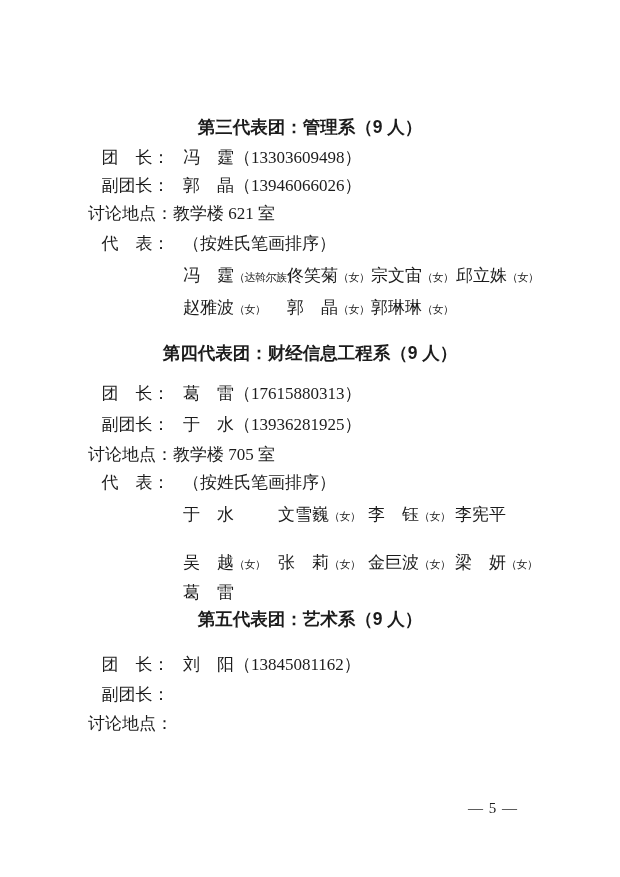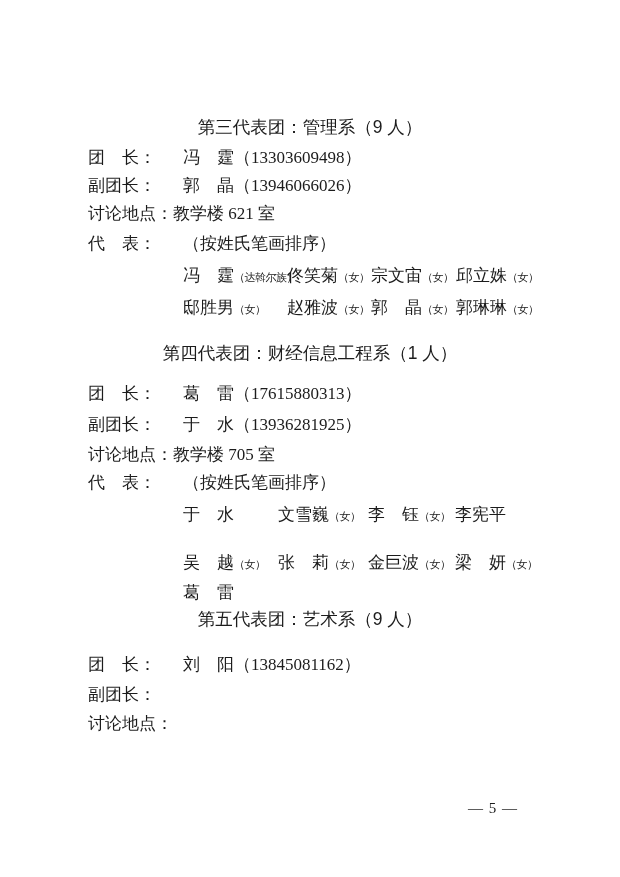--- a/index.html
+++ b/index.html
@@ -5,25 +5,25 @@
   html,body { margin:0; padding:0; background:#ffffff; }
   .page {
     width:620px; height:877px; background:#ffffff; position:relative;
     overflow:hidden; color:#1c1c1c;
     font-family:"Liberation Serif","DejaVu Serif",serif;
     font-size:17px;
   }
   .content { padding:117px 60px 0 88px; }
   .section-title {
     font-family:"Liberation Sans","DejaVu Sans",sans-serif;
-    font-weight:400; font-size:17.5px; line-height:21px;
+    font-weight:700; font-size:17.5px; line-height:21px;
     text-align:center; margin:0 0 0 -28px;
   }
   .info-row { display:flex; line-height:21px; }
-  .label { width:95px; flex:none; }
+  .label { width:95px; flex:none;text-align:center; }
   .label.auto { width:auto; }
   .value { white-space:nowrap; }
   .name-grid { display:grid; margin-left:95px; line-height:21px; }
   .g3 { grid-template-columns:104px 84px 85px auto; }
   .g4 { grid-template-columns:95px 90px 87px auto; }
   .ncell { white-space:nowrap; }
   .tag { font-size:11px; letter-spacing:-0.5px; }
   .footer {
     position:absolute; top:800px; left:468px;
     font-size:15px; letter-spacing:1px; white-space:nowrap;
@@ -55,29 +55,28 @@
         <span class="value">（按姓氏笔画排序）</span>
       </div>
 
       <div class="name-grid g3" style="margin-top:11px">
         <span class="ncell"><span>冯　霆</span><span class="tag">（达斡尔族）</span></span>
         <span class="ncell"><span>佟笑菊</span><span class="tag">（女）</span></span>
         <span class="ncell"><span>宗文宙</span><span class="tag">（女）</span></span>
         <span class="ncell"><span>邱立姝</span><span class="tag">（女）</span></span>
       </div>
       <div class="name-grid g3" style="margin-top:9px">
-        <span class="ncell"><span>邸胜男</span><span class="tag">（女）</span></span>
         <span class="ncell"><span>赵雅波</span><span class="tag">（女）</span></span>
         <span class="ncell"><span>郭　晶</span><span class="tag">（女）</span></span>
         <span class="ncell"><span>郭琳琳</span><span class="tag">（女）</span></span>
       </div>
     </div>
 
     <div>
-      <h2 class="section-title" style="margin-top:23px">第四代表团：财经信息工程系（1 人）</h2>
+      <h2 class="section-title" style="margin-top:23px">第四代表团：财经信息工程系（9 人）</h2>
 
       <div class="info-row" style="margin-top:19px">
         <span class="label">团　长：</span>
         <span class="value">葛　雷（17615880313）</span>
       </div>
       <div class="info-row" style="margin-top:10px">
         <span class="label">副团长：</span>
         <span class="value">于　水（13936281925）</span>
       </div>
       <div class="info-row" style="margin-top:9px">

